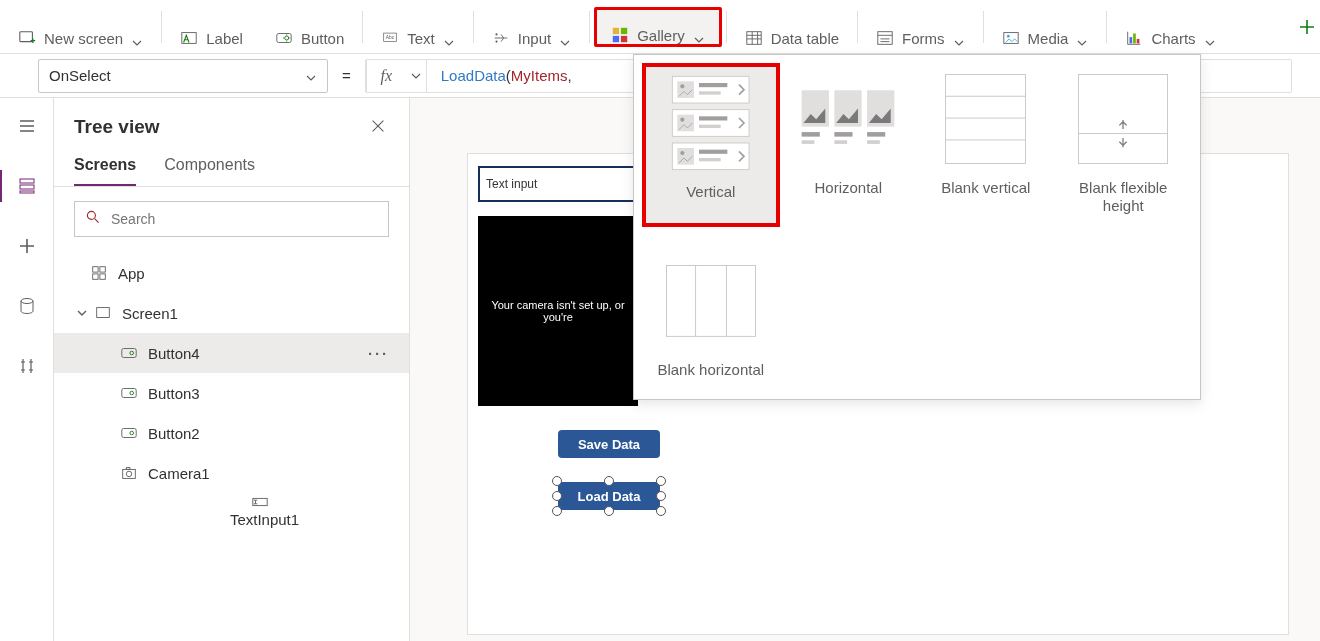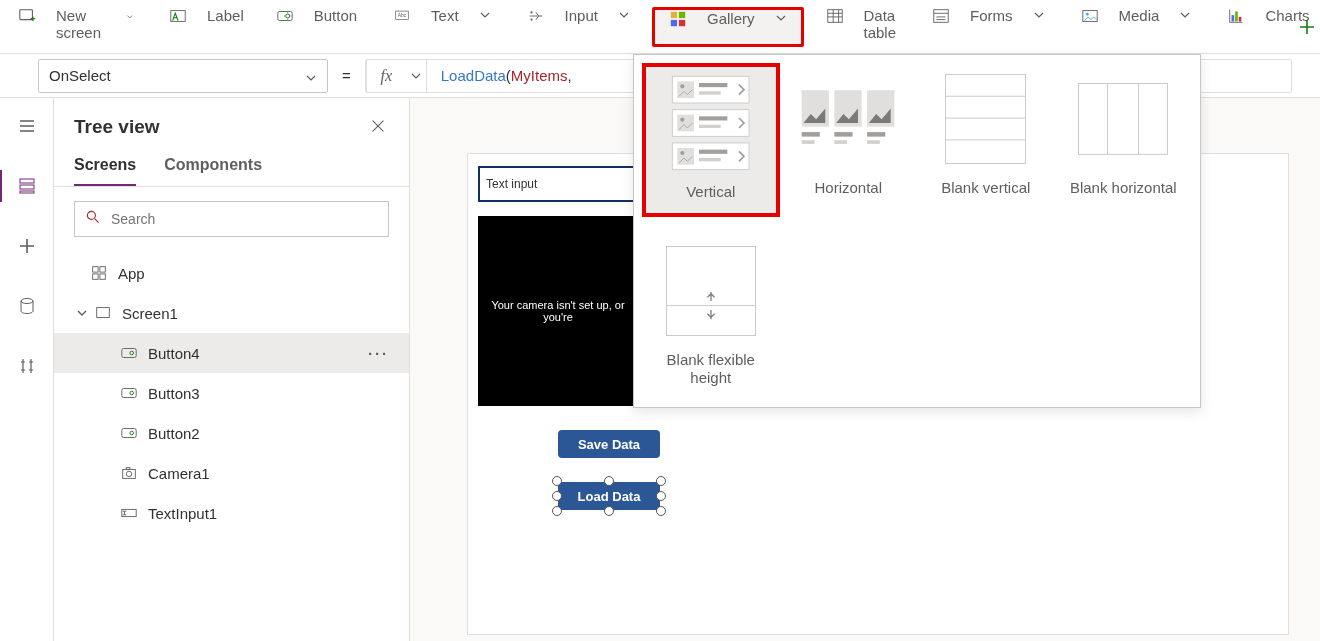--- a/index.html
+++ b/index.html
@@ -1,20 +1,20 @@
 <!DOCTYPE html>
 <html><head>
 <meta charset="utf-8">
 <style>
   * { box-sizing: border-box; margin: 0; padding: 0; font-family: "Segoe UI", Arial, sans-serif; }
   html, body { width: 1320px; height: 641px; background: #fff; overflow: hidden; color: #323130; }
 
   
   .ribbon { height: 54px; display: flex; align-items: center; border-bottom: 1px solid #e1dfdd; padding: 0 4px; gap: 4px; position: relative; z-index: 50; }
-  .ribbon-group { display: flex; align-items: flex-start; gap: 20px; padding: 0 14px; height: 40px; color: #605e5c; cursor: pointer; border-radius: 2px; }
+  .ribbon-group { display: flex; align-items: flex-end; gap: 8px; padding: 0 14px; height: 40px; color: #605e5c; cursor: pointer; border-radius: 2px; }
   .ribbon-sep { width: 1px; height: 32px; background: #e1dfdd; }
   .ribbon-label { font-size: 15px; color: #605e5c; }
   .ribbon-icon { width: 18px; height: 18px; display: inline-flex; align-items: center; justify-content: center; }
   .caret { width: 12px; height: 12px; display: inline-block; }
   .ribbon-gallery-active { border: 3px solid #e60000; background: #f3f2f1; }
   .ribbon-gallery-active .ribbon-label { color: #605e5c; }
   .ribbon-plus { position:absolute; right:4px; top:50%; transform:translateY(-50%); width:18px; height:18px; color:#107c10; }
 
   
   .formula-bar { height: 44px; display: flex; align-items: center; padding: 6px 28px 6px 38px; gap: 10px; border-bottom: 1px solid #e1dfdd; }
@@ -31,21 +31,21 @@
   .left-rail { width: 54px; border-right: 1px solid #e1dfdd; display: flex; flex-direction: column; align-items: center; padding-top: 12px; gap: 28px; }
   .left-rail .rail-btn { width: 32px; height: 32px; display:flex; align-items:center; justify-content:center; color:#605e5c; cursor:pointer; position: relative; }
   .rail-btn.active::before { content:""; position:absolute; left:-12px; top:0; bottom:0; width:3px; background:#742774; }
   .rail-btn.active { color:#742774; }
 
   .tree-panel { width: 356px; border-right: 1px solid #e1dfdd; background:#fff; }
   .tree-header { display:flex; align-items:center; justify-content:space-between; padding: 18px 20px 4px 20px; }
   .tree-title { font-size: 19px; font-weight: 600; }
   .tree-close { width:20px; height:20px; color:#605e5c; cursor:pointer; }
   .tree-tabs { display:flex; gap:28px; padding: 14px 20px 0 20px; border-bottom:1px solid #e1dfdd; }
-  .tree-tab { font-size:16px; color:#605e5c; padding-bottom:10px; cursor:pointer;font-weight:bold; }
+  .tree-tab { font-size:16px; color:#605e5c; padding-bottom:10px; cursor:pointer; }
   .tree-tab.active { color:#323130; font-weight:600; border-bottom:2px solid #742774; }
   .tree-search { margin: 14px 20px; height: 36px; border:1px solid #c8c6c4; display:flex; align-items:center; padding:0 10px; gap:10px; }
   .tree-search input { border:none; outline:none; flex:1; font-size:14px; color:#605e5c; background:transparent; }
   .tree-list { padding: 2px 0; }
   .tree-row { display:flex; align-items:center; height:40px; font-size:15px; color:#323130; cursor:pointer; }
   .tree-row.selected { background:#edebe9; }
   .tree-row .more { margin-left:auto; margin-right:20px; color:#605e5c; letter-spacing:2px; font-weight:bold; display:none;}
   .tree-row.selected .more { display:block; }
   .tree-icon { width:18px; height:18px; margin-right:10px; display:inline-flex; align-items:center; justify-content:center; color:#605e5c;}
   .tree-chev { width:16px; height:16px; margin-right:4px; display:inline-flex; align-items:center; justify-content:center; color:#605e5c;}
@@ -346,21 +346,21 @@
         <div class="tree-row" style="padding-left: 66px;">
           <span class="tree-icon">
             <svg viewBox="0 0 20 20" width="18" height="18">
               <rect x="3" y="6" width="14" height="10" fill="none" stroke="#605e5c"></rect>
               <circle cx="10" cy="11" r="3" fill="none" stroke="#605e5c"></circle>
               <rect x="7" y="4" width="4" height="2" fill="none" stroke="#605e5c"></rect>
             </svg>
           </span>
           <span>Camera1</span>
         </div>
-        <div class="tree-row" style="padding-left: 66px;">
+        <div class="tree-row" style="padding-left: 66px; flex-direction: column;">
           <span class="tree-icon">
             <svg viewBox="0 0 20 20" width="18" height="18">
               <rect x="2" y="6" width="16" height="8" fill="none" stroke="#605e5c"></rect>
               <path d="M5 8v4" stroke="#605e5c"></path>
               <path d="M3 8h4M3 12h4" stroke="#605e5c"></path>
             </svg>
           </span>
           <span>TextInput1</span>
         </div>
       </div>
@@ -458,31 +458,31 @@
           <rect x="6" y="6" width="88" height="98" fill="#fff" stroke="#c8c6c4"></rect>
           <line x1="6" y1="30" x2="94" y2="30" stroke="#c8c6c4"></line>
           <line x1="6" y1="54" x2="94" y2="54" stroke="#c8c6c4"></line>
           <line x1="6" y1="78" x2="94" y2="78" stroke="#c8c6c4"></line>
         </svg>
       </div>
       <div class="gal-label">Blank vertical</div>
     </div>
     <div class="gal-opt">
       <div class="thumb">
+        <svg viewBox="0 0 110 110">
+          <rect x="6" y="6" width="98" height="98" fill="#fff" stroke="#c8c6c4"></rect>
+          <path d="M55 56v10M51 62l4-4 4 4M55 86v-10M51 80l4 4 4-4" stroke="#7a7a7a" fill="none" stroke-width="1.4"></path>
+          <line x1="6" y1="71" x2="104" y2="71" stroke="#c8c6c4"></line>
+        </svg>
+      </div>
+      <div class="gal-label">Blank flexible height</div>
+    </div>
+    <div class="gal-opt">
+      <div class="thumb">
         <svg viewBox="0 0 110 90">
           <rect x="6" y="6" width="98" height="78" fill="#fff" stroke="#c8c6c4"></rect>
           <line x1="38" y1="6" x2="38" y2="84" stroke="#c8c6c4"></line>
           <line x1="72" y1="6" x2="72" y2="84" stroke="#c8c6c4"></line>
         </svg>
       </div>
       <div class="gal-label">Blank horizontal</div>
     </div>
-    <div class="gal-opt">
-      <div class="thumb">
-        <svg viewBox="0 0 110 110">
-          <rect x="6" y="6" width="98" height="98" fill="#fff" stroke="#c8c6c4"></rect>
-          <path d="M55 56v10M51 62l4-4 4 4M55 86v-10M51 80l4 4 4-4" stroke="#7a7a7a" fill="none" stroke-width="1.4"></path>
-          <line x1="6" y1="71" x2="104" y2="71" stroke="#c8c6c4"></line>
-        </svg>
-      </div>
-      <div class="gal-label">Blank flexible height</div>
-    </div>
   </div>
 
 </body></html>

